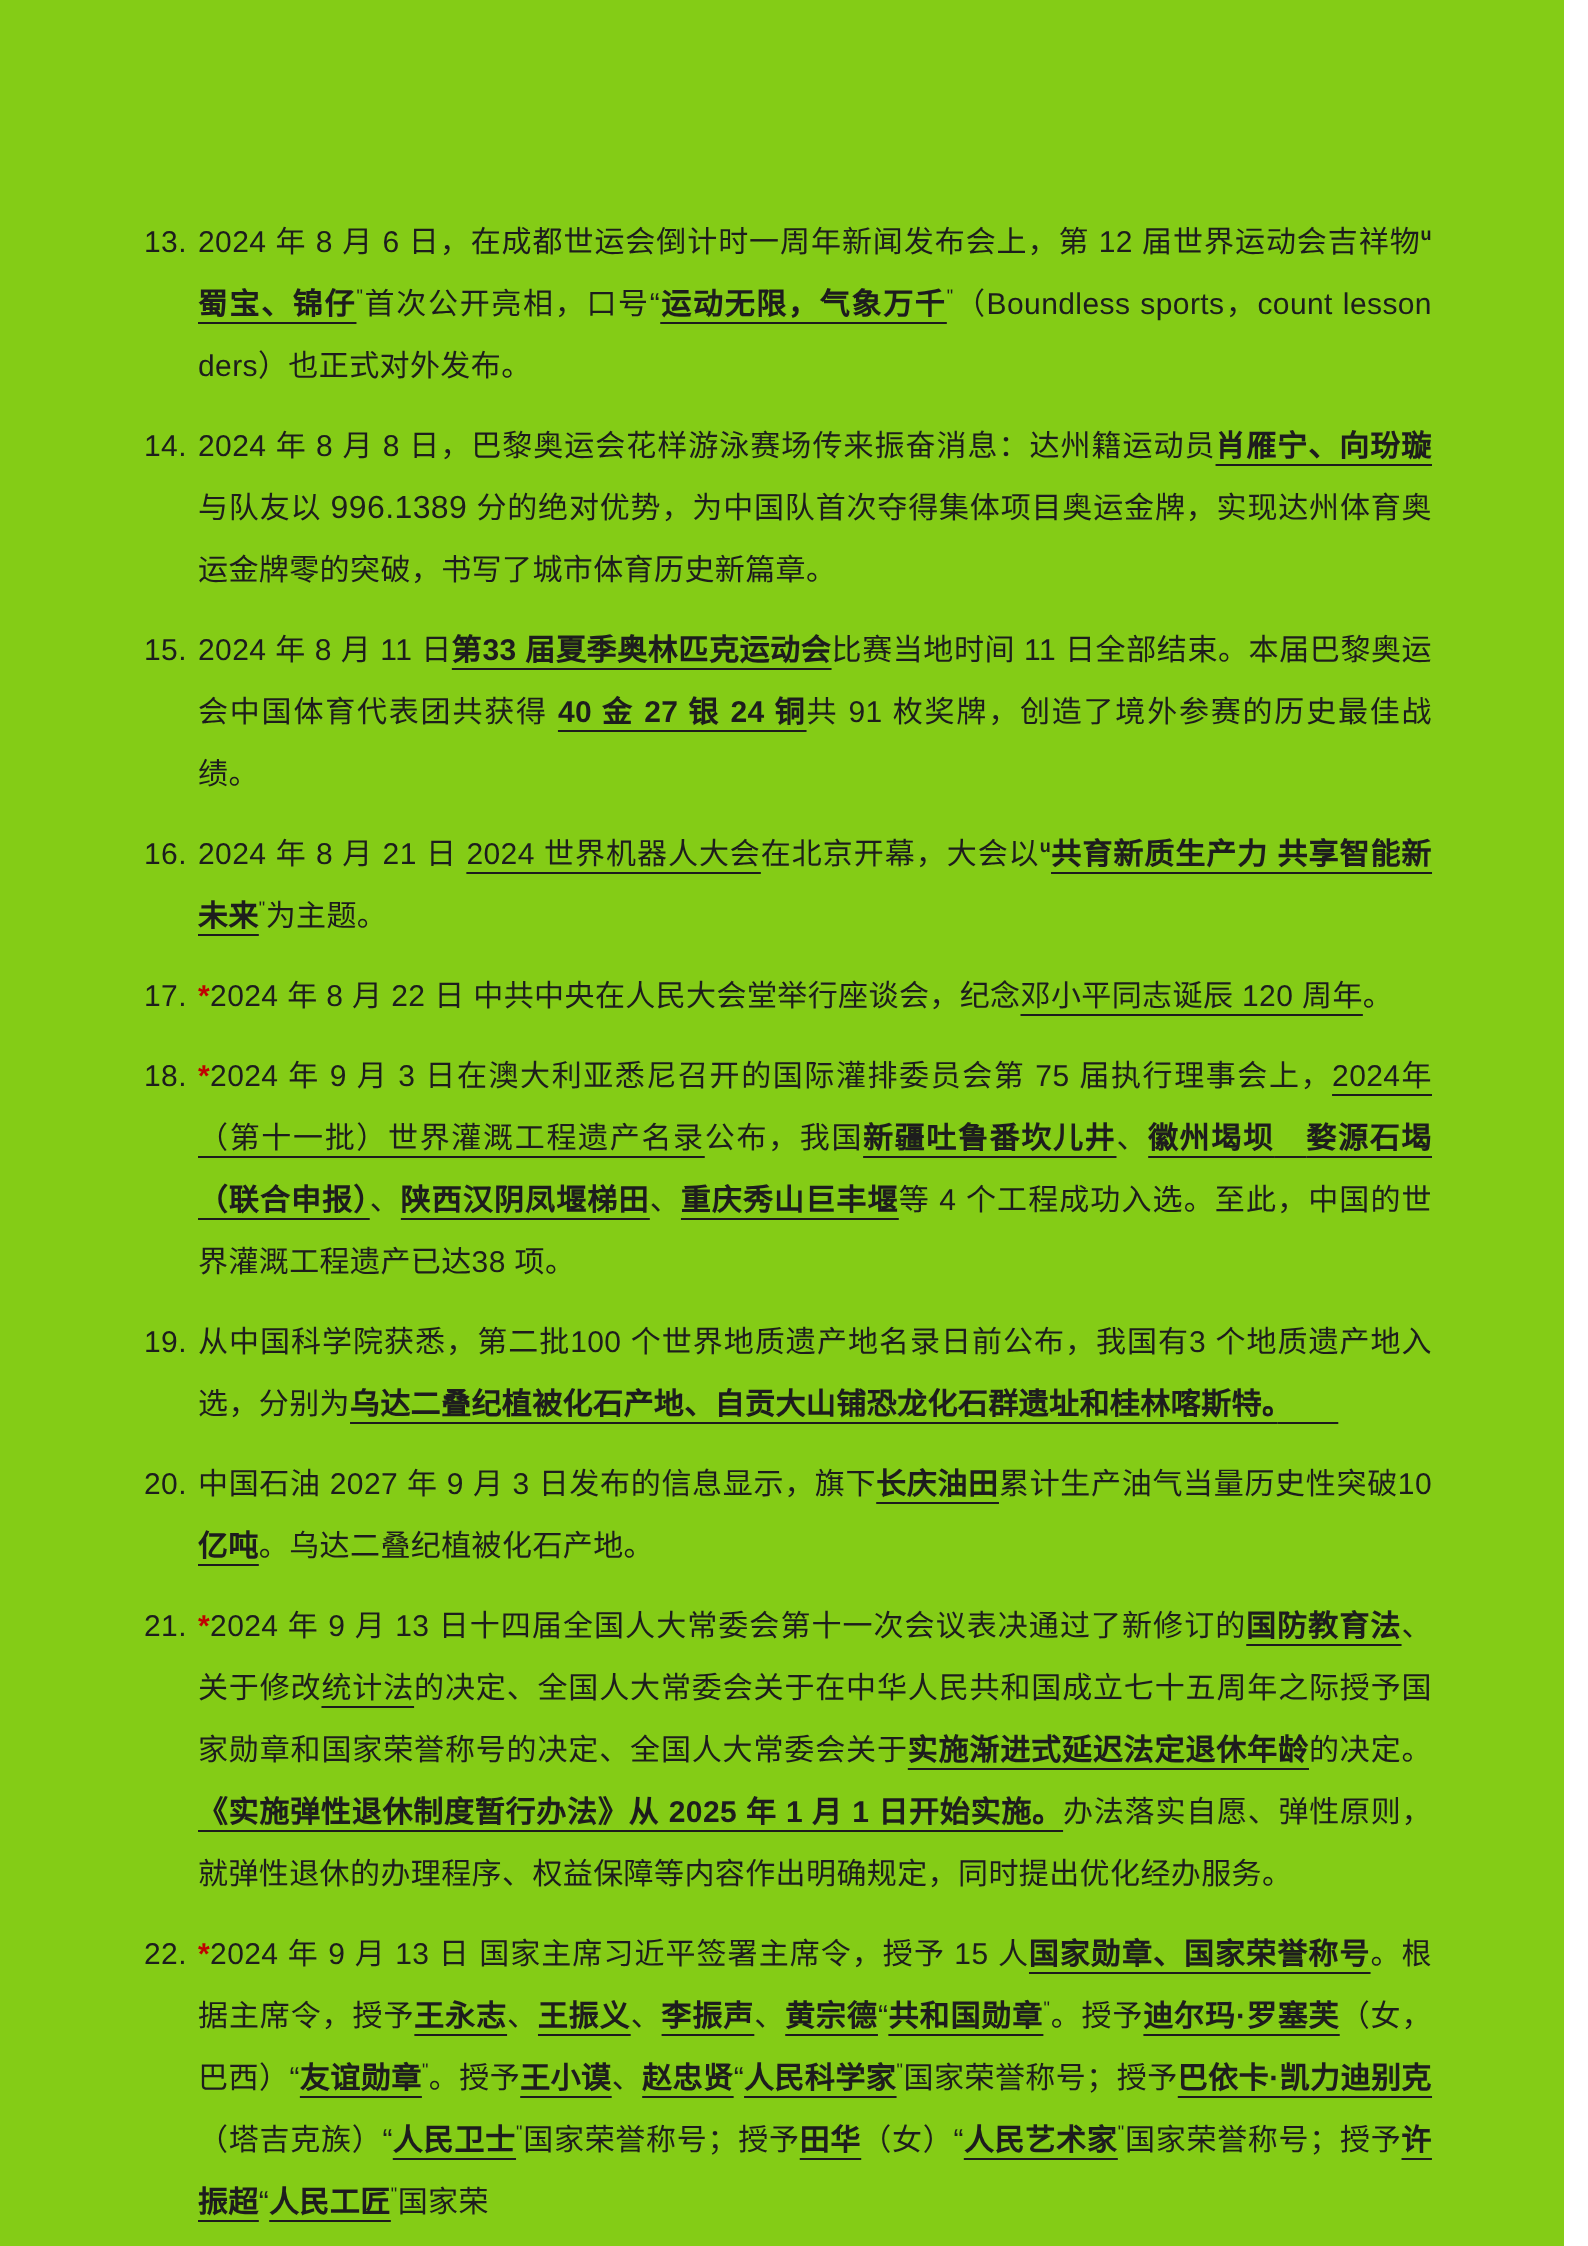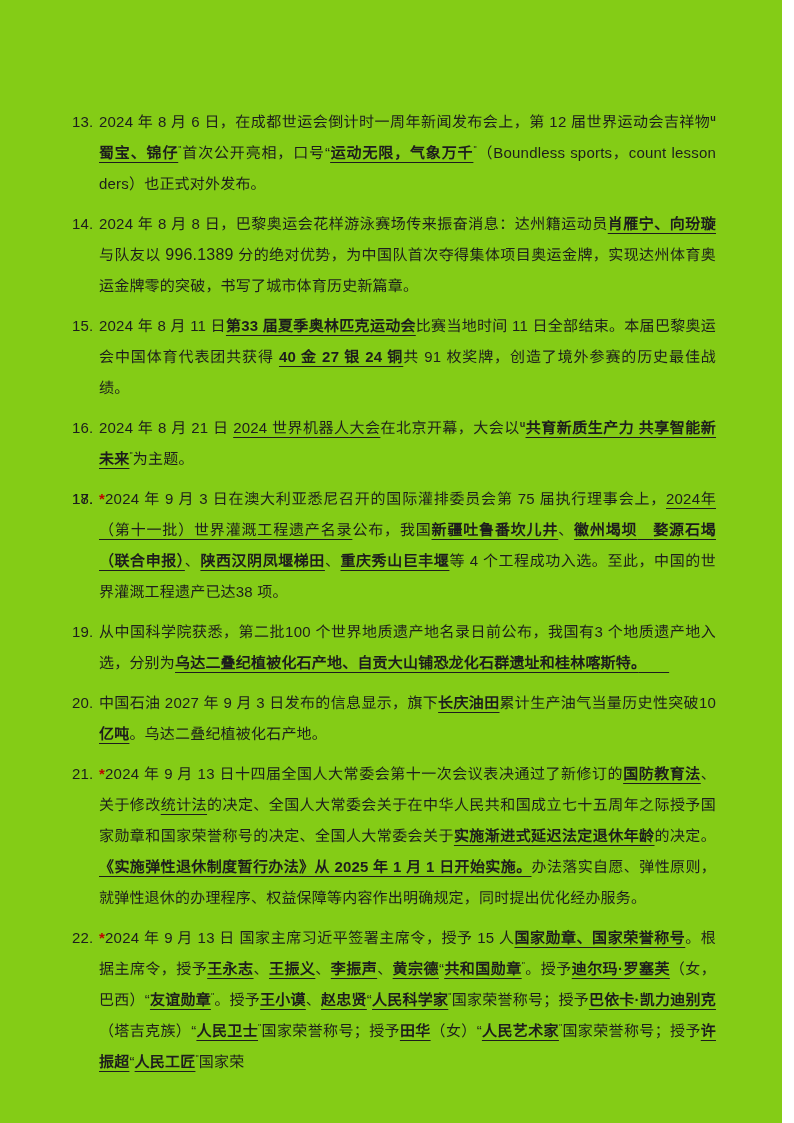--- a/index.html
+++ b/index.html
@@ -41,20 +41,20 @@
 </style>
 </head>
 <body>
 
 <div class="page">
   <div id="news-list">
       <div class="item"><span class="num">13.</span><span><span class="run n">2024 年 8 月 6 日，在成都世运会倒计时一周年新闻发布会上，</span><span class="run b">第 12 届世界运动会吉祥物</span><span class="run bsup">u</span><span class="run bu">蜀宝、锦仔</span><span class="run sup">"</span><span class="run n">首次公开亮相，口号</span><span class="run b">“</span><span class="run bu">运动无限，气象万千</span><span class="run sup">"</span><span class="run n">（Boundless sports，count lesson ders）也正式对外发布。</span></span></div>
       <div class="item"><span class="num">14.</span><span><span class="run n">2024 年 8 月 8 日，巴黎奥运会花样游泳赛场传来振奋消息：达州籍运动员</span><span class="run bu">肖雁宁、向玢璇</span><span class="run n">与队友以 </span><span class="run sm">996.1389</span><span class="run n"> 分的绝对优势，为中国队首次夺得集体项目奥运金牌，实现达州体育奥运金牌零的突破，书写了城市体育历史新篇章。</span></span></div>
       <div class="item"><span class="num">15.</span><span><span class="run n">2024 年 8 月 11 日</span><span class="run bu">第33 届夏季奥林匹克运动会</span><span class="run n">比赛当地时间 11 日全部结束。本届巴黎奥运会中国体育代表团共获得 </span><span class="run bu">40 金 27 银 24 铜</span><span class="run n">共 91 枚奖牌，创造了境外参赛的历史最佳战绩。</span></span></div>
       <div class="item"><span class="num">16.</span><span><span class="run n">2024 年 8 月 21 日 </span><span class="run u">2024 世界机器人大会</span><span class="run n">在北京开幕，大会以</span><span class="run bsup">u</span><span class="run bu">共育新质生产力 共享智能新未来</span><span class="run sup">"</span><span class="run n">为主题。</span></span></div>
-      <div class="item"><span class="num">17.</span></div>
+      <div class="item"><span class="num">17.</span><span><span class="run star">*</span><span class="run n">2024 年 8 月 22 日 中共中央在人民大会堂举行座谈会，纪念</span><span class="run u">邓小平同志诞辰 120 周年</span><span class="run n">。</span></span></div>
       <div class="item"><span class="num">18.</span><span><span class="run star">*</span><span class="run n">2024 年 9 月 3 日在澳大利亚悉尼召开的国际灌排委员会第 75 届执行理事会上，</span><span class="run u">2024年（第十一批）世界灌溉工程遗产名录</span><span class="run n">公布，我国</span><span class="run bu">新疆吐鲁番坎儿井</span><span class="run n">、</span><span class="run bu">徽州堨坝</span><span class="run u">　</span><span class="run bu">婺源石堨（联合申报）</span><span class="run n">、</span><span class="run bu">陕西汉阴凤堰梯田</span><span class="run n">、</span><span class="run bu">重庆秀山巨丰堰</span><span class="run n">等 4 个工程成功入选。至此，中国的世界灌溉工程遗产已达38 项。</span></span></div>
       <div class="item"><span class="num">19.</span><span><span class="run n">从中国科学院获悉，第二批100 个世界地质遗产地名录日前公布，我国有3 个地质遗产地入选，分别为</span><span class="run bu">乌达二叠纪植被化石产地、自贡大山铺恐龙化石群遗址和桂林喀斯特。</span><span class="run u">　　</span></span></div>
       <div class="item"><span class="num">20.</span><span><span class="run n">中国石油 2027 年 9 月 3 日发布的信息显示，旗下</span><span class="run bu">长庆油田</span><span class="run n">累计生产油气当量历史性突破10 </span><span class="run bu">亿吨</span><span class="run n">。乌达二叠纪植被化石产地。</span></span></div>
       <div class="item"><span class="num">21.</span><span><span class="run star">*</span><span class="run n">2024 年 9 月 13 日十四届全国人大常委会第十一次会议表决通过了新修订的</span><span class="run bu">国防教育法</span><span class="run n">、关于修改</span><span class="run u">统计法</span><span class="run n">的决定、全国人大常委会关于在中华人民共和国成立七十五周年之际授予国家勋章和国家荣誉称号的决定、全国人大常委会关于</span><span class="run bu">实施渐进式延迟法定退休年龄</span><span class="run n">的决定。</span><span class="run bu">《实施弹性退休制度暂行办法》从 2025 年 1 月 1 日开始实施。</span><span class="run n">办法落实自愿、弹性原则，就弹性退休的办理程序、权益保障等内容作出明确规定，同时提出优化经办服务。</span></span></div>
       <div class="item"><span class="num">22.</span><span><span class="run star">*</span><span class="run n">2024 年 9 月 13 日 国家主席习近平签署主席令，授予 15 人</span><span class="run bu">国家勋章、国家荣誉称号</span><span class="run n">。根据主席令，授予</span><span class="run bu">王永志</span><span class="run n">、</span><span class="run bu">王振义</span><span class="run n">、</span><span class="run bu">李振声</span><span class="run n">、</span><span class="run bu">黄宗德</span><span class="run b">“</span><span class="run bu">共和国勋章</span><span class="run sup">"</span><span class="run n">。授予</span><span class="run bu">迪尔玛·罗塞芙</span><span class="run n">（女，巴西）</span><span class="run n">“</span><span class="run bu">友谊勋章</span><span class="run sup">"</span><span class="run n">。授予</span><span class="run bu">王小谟</span><span class="run n">、</span><span class="run bu">赵忠贤</span><span class="run n">“</span><span class="run bu">人民科学家</span><span class="run sup">"</span><span class="run n">国家荣誉称号；授予</span><span class="run bu">巴依卡·凯力迪别克</span><span class="run n">（塔吉克族）</span><span class="run n">“</span><span class="run bu">人民卫士</span><span class="run sup">"</span><span class="run n">国家荣誉称号；授予</span><span class="run bu">田华</span><span class="run n">（女）</span><span class="run n">“</span><span class="run bu">人民艺术家</span><span class="run sup">"</span><span class="run n">国家荣誉称号；授予</span><span class="run bu">许振超</span><span class="run b">“</span><span class="run bu">人民工匠</span><span class="run sup">"</span><span class="run n">国家荣</span></span></div>
     </div>
 </div>
 
 </body></html>

